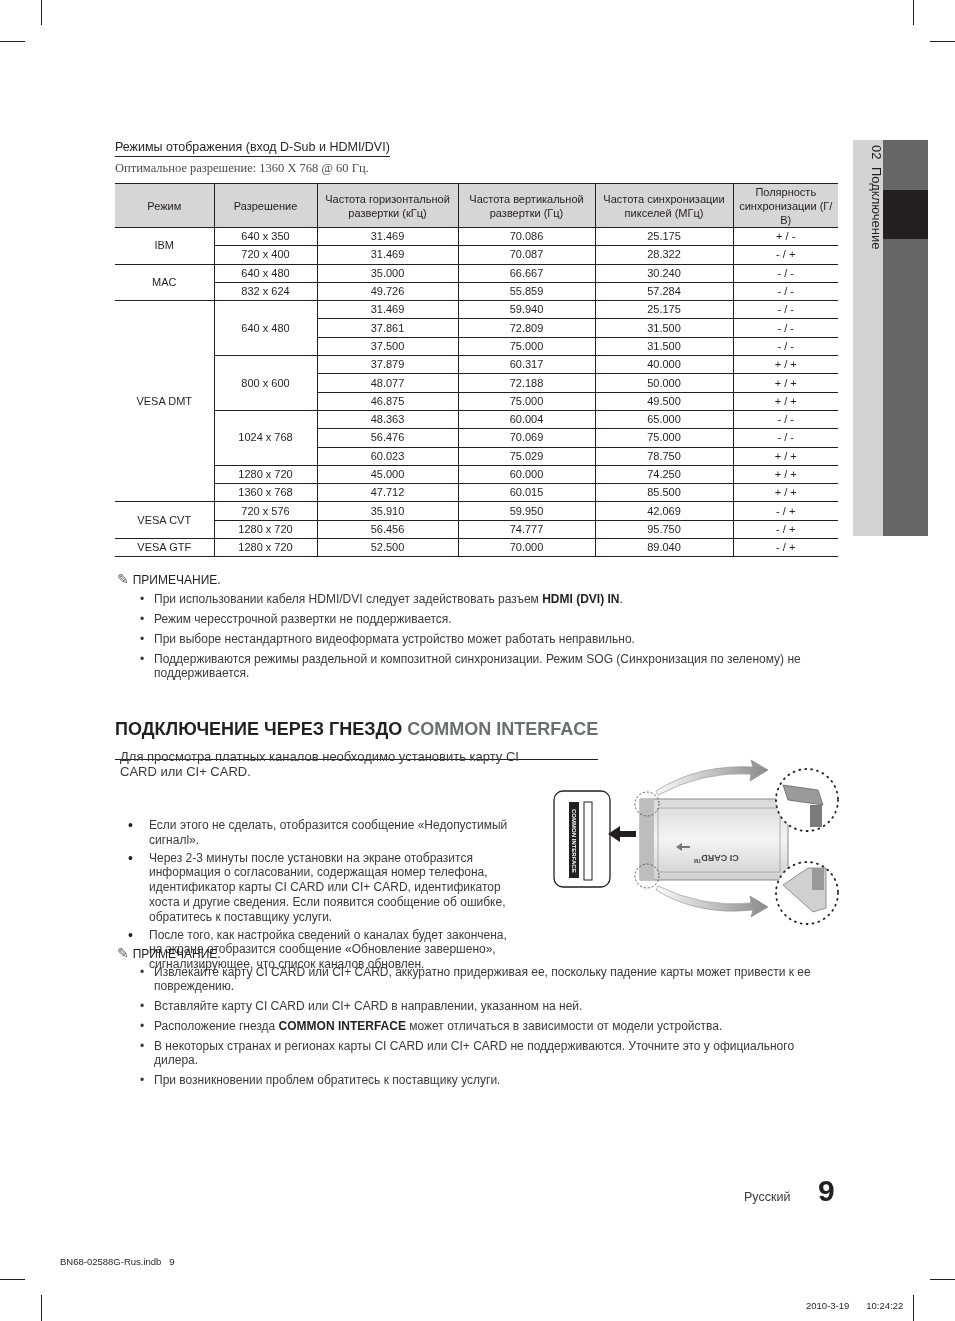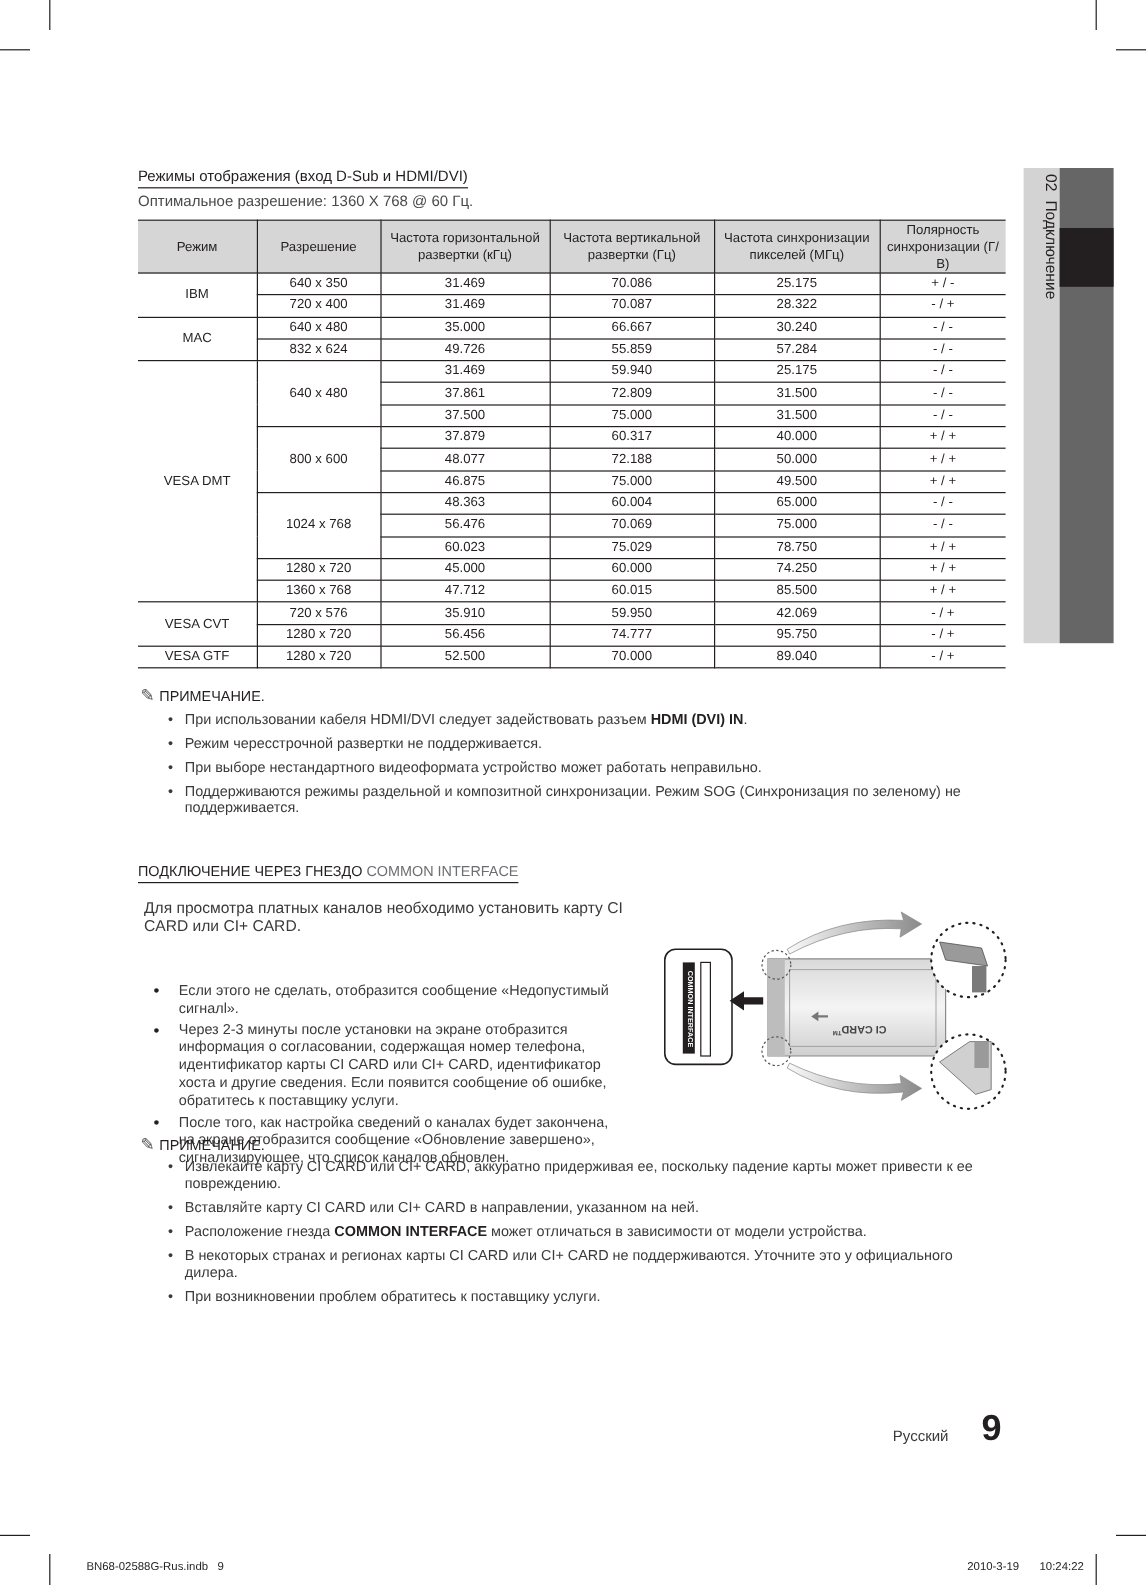--- a/index.html
+++ b/index.html
@@ -3,21 +3,21 @@
 <meta charset="utf-8">
 <style>
   html, body { margin:0; padding:0; background:#fff; }
   body { width:955px; height:1321px; position:relative; overflow:hidden;
          font-family:"Liberation Sans", sans-serif; color:#231f20; }
   .abs { position:absolute; }
   .crop { position:absolute; background:#231f20; }
 
   .sec-title { position:absolute; left:115px; font-size:12.5px; color:#231f20;
                border-bottom:1px solid #231f20; padding-bottom:2px; white-space:nowrap; }
-  .subtitle { position:absolute; left:115px; top:161px; font-size:12.5px; color:#4a4a4a; }
+  .subtitle { position:absolute; left:115px; top:161px; font-size:12.5px; color:#4a4a4a;font-family:Liberation Serif, serif; }
 
   table.modes { position:absolute; left:115px; top:183px; width:723px;
                 border-collapse:collapse; font-size:11px; color:#231f20; }
   table.modes th { background:#d6d6d6; font-weight:normal; font-size:11px; line-height:14px;
                    height:43px; padding:0 2px; border-left:1px solid #231f20; border-right:1px solid #231f20;
                    border-top:1px solid #231f20; border-bottom:1px solid #231f20; }
   table.modes th:first-child { border-left:none; }
   table.modes th:last-child { border-right:none; }
   table.modes td { height:17.3px; padding:0; text-align:center; line-height:17px;
                    border:1px solid #231f20; }
@@ -26,40 +26,40 @@
   table.modes tr:last-child td { border-bottom:1px solid #231f20; }
 
   .note-head { position:absolute; left:117px; font-size:12px; color:#231f20; white-space:nowrap; }
   .note-head .pencil { display:inline-block; margin-right:4px; font-size:14px; color:#555; }
   ul.notes { position:absolute; left:140px; margin:0; padding:0; list-style:none;
              font-size:12px; color:#3a3a3a; line-height:14px; }
   ul.notes li { position:relative; padding-left:14px; margin-bottom:6px; }
   ul.notes li::before { content:"•"; position:absolute; left:0; top:0; }
   ul.notes b { color:#231f20; }
 
-  .ci-title { position:absolute; left:115px; top:719px; font-size:12px; color:#231f20;
-              border-bottom:1px solid #231f20; padding-bottom:2px; white-space:nowrap; }
+  .ci-title { position:absolute; left:115px; top:719px; font-size:18px; color:#231f20;
+              border-bottom:1px solid #231f20; padding-bottom:19px; white-space:nowrap;font-weight:bold; }
   .ci-title .grey { color:#6d6e71; }
   .ci-intro { position:absolute; left:120px; top:749px; width:410px; font-size:13px; line-height:15px; color:#3a3a3a; }
   ul.ci-list { position:absolute; left:124px; top:814px; width:390px; margin:4px; padding:0;
                list-style:none; font-size:12px; line-height:14.8px; color:#3a3a3a; }
   ul.ci-list li { position:relative; padding-left:21px; margin-bottom:3px; }
   ul.ci-list li::before { content:"•"; position:absolute; left:0; top:0; font-size:14px; color:#231f20; }
 
   .side-tab-light { position:absolute; left:853px; top:140px; width:30px; height:396px; background:#d3d3d3; }
   .side-tab-dark  { position:absolute; left:883px; top:140px; width:45px; height:396px; background:#666; }
   .side-tab-black { position:absolute; left:883px; top:190px; width:45px; height:49px; background:#231f20; }
   .side-tab-text  { position:absolute; left:852px; top:145px; width:32px; height:200px;
                     writing-mode:vertical-rl; font-size:13px; color:#231f20; white-space:nowrap;
                     display:flex; align-items:flex-start; padding-top:0; }
   .side-tab-text span { display:inline-block; }
 
   .footer-lang { position:absolute; left:744px; top:1190px; font-size:12.5px; color:#3a3a3a; }
   .footer-page { position:absolute; left:818px; top:1174px; font-size:30px; font-weight:bold; color:#231f20; }
-  .slug-left { position:absolute; left:60px; top:1300px; font-size:9.5px; color:#231f20;margin-left:12px; }
+  .slug-left { position:absolute; left:60px; top:1256px; font-size:9.5px; color:#231f20; }
   .slug-right { position:absolute; left:806px; top:1300px; font-size:9.5px; color:#231f20; word-spacing:3px; }
 </style>
 </head>
 <body>
 
 <div class="crop" style="left:41px;top:0;width:1px;height:25px;"></div>
 <div class="crop" style="left:0;top:41px;width:25px;height:1px;"></div>
 <div class="crop" style="left:913px;top:0;width:1px;height:25px;"></div>
 <div class="crop" style="left:930px;top:41px;width:25px;height:1px;"></div>
 <div class="crop" style="left:0;top:1279px;width:25px;height:1px;"></div>

